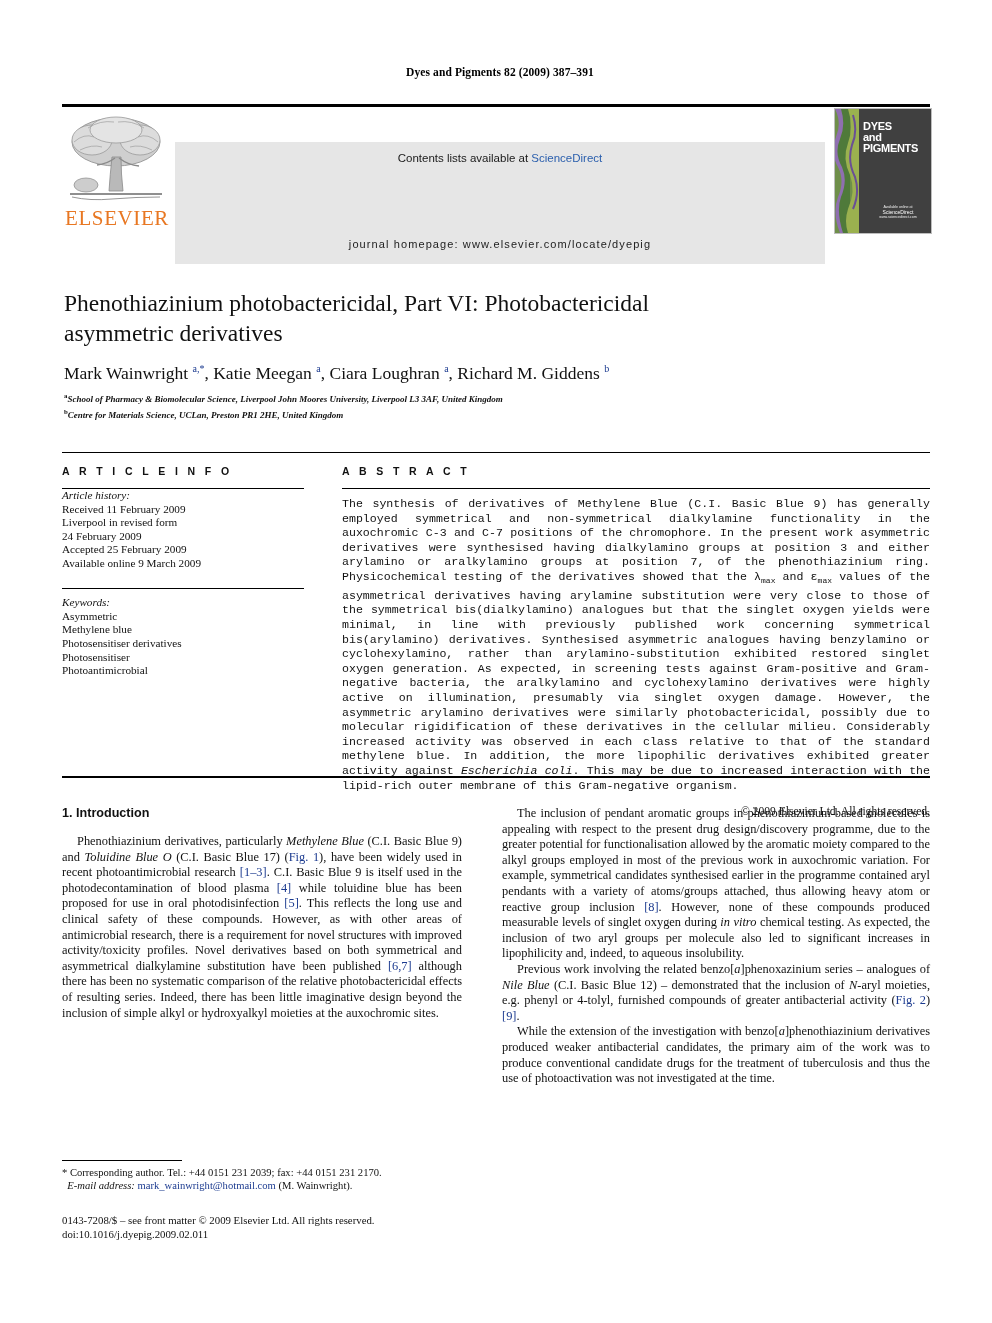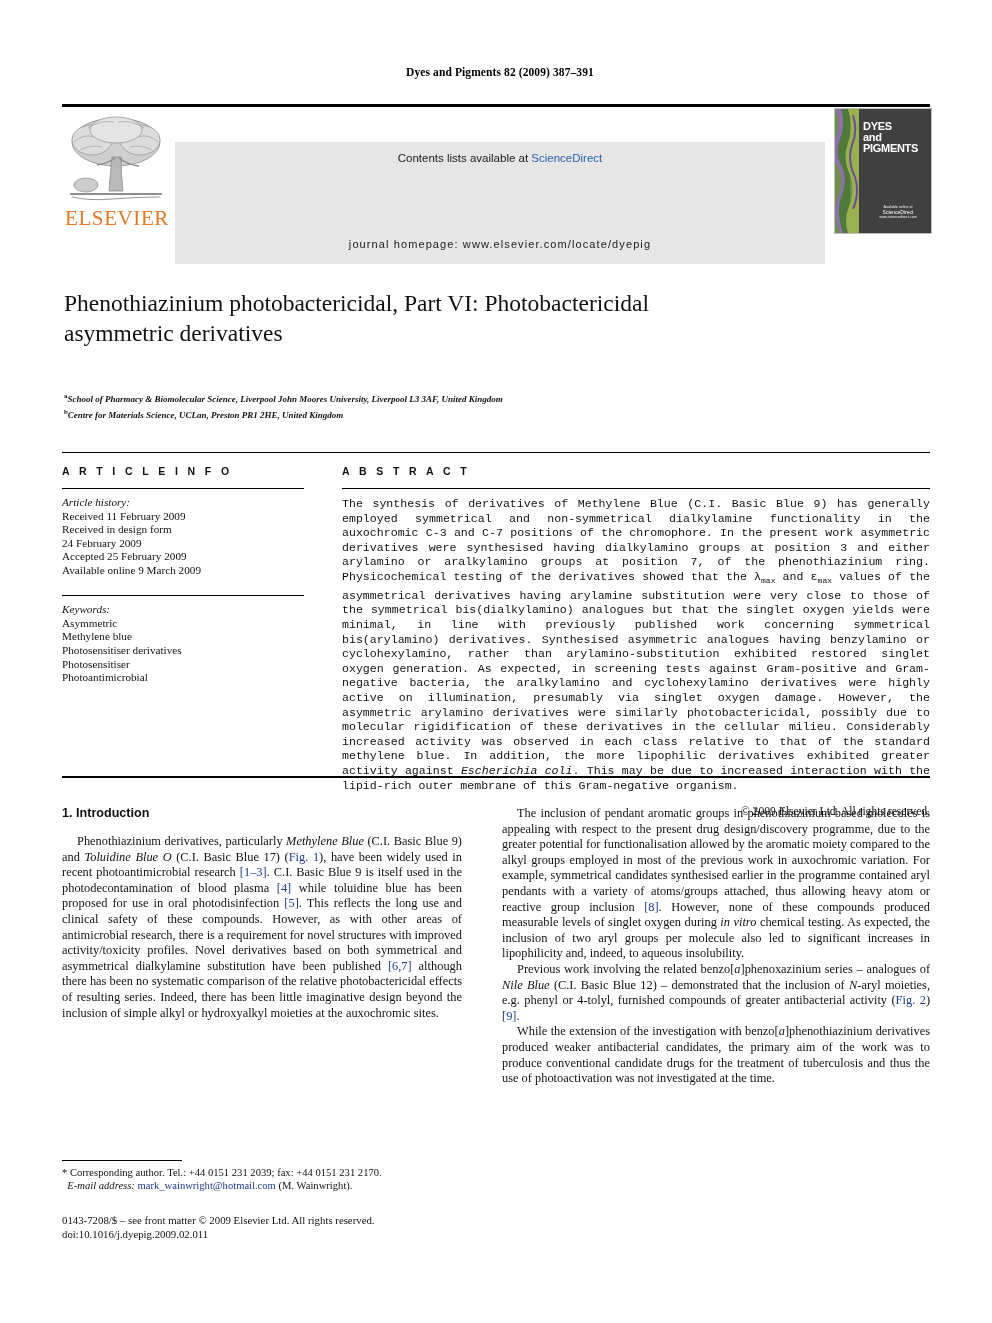--- a/index.html
+++ b/index.html
@@ -222,21 +222,21 @@
     letter-spacing: 3.4px;
     color: #111;
   }
   .thin-rule {
     width: 100%;
     height: 1px;
     background: #000;
     margin-top: 11px;
   }
   .hist {
-    margin-top: 7px;
+    margin-top: 0;
     font-family: "Liberation Serif", serif;
     font-size: 11.2px;
     line-height: 13.6px;
     color: #111;
   }
   .hist .lbl {
     font-style: italic;
   }
   .kw-rule {
     width: 100%;
@@ -394,34 +394,35 @@
       </div>
       <div class="cover-foot">
         <div>Available online at</div>
         <div class="cover-sd">ScienceDirect</div>
         <div>www.sciencedirect.com</div>
       </div>
     </div>
   </div>
 
   <div class="title">Phenothiazinium photobactericidal, Part VI: Photobactericidal asymmetric derivatives</div>
+  <div class="authors">Mark Wainwright <sup>a,*</sup>, Katie Meegan <sup>a</sup>, Ciara Loughran <sup>a</sup>, Richard M. Giddens <sup>b</sup></div>
   <div class="affils">
     <div><sup>a</sup><span>School of Pharmacy &amp; Biomolecular Science, Liverpool John Moores University, Liverpool L3 3AF, United Kingdom</span></div>
     <div><sup>b</sup><span>Centre for Materials Science, UCLan, Preston PR1 2HE, United Kingdom</span></div>
   </div>
 
   <div class="zone-rule-top"></div>
 
   <div class="col-info">
     <div class="sec-head">A R T I C L E  I N F O</div>
     <div class="thin-rule"></div>
     <div class="hist">
       <div class="lbl">Article history:</div>
       <div>Received 11 February 2009</div>
-      <div>Received in design form</div>
+      <div>Liverpool in revised form</div>
       <div>24 February 2009</div>
       <div>Accepted 25 February 2009</div>
       <div>Available online 9 March 2009</div>
     </div>
     <div class="kw-rule"></div>
     <div class="kw">
       <div class="lbl">Keywords:</div>
       <div>Asymmetric</div>
       <div>Methylene blue</div>
       <div>Photosensitiser derivatives</div>

